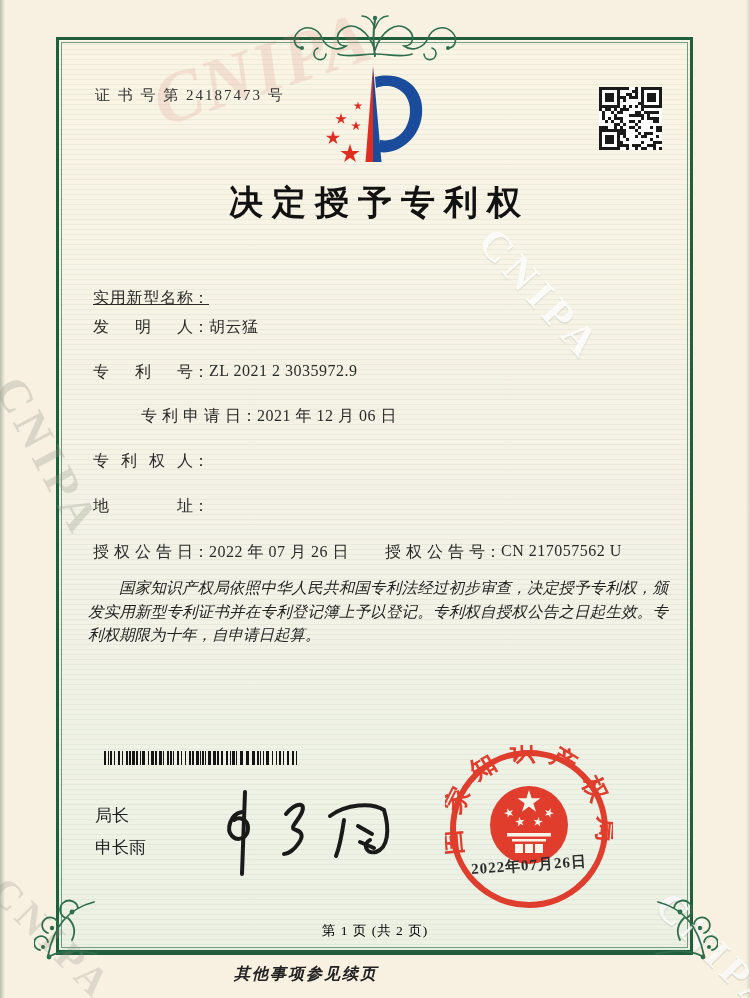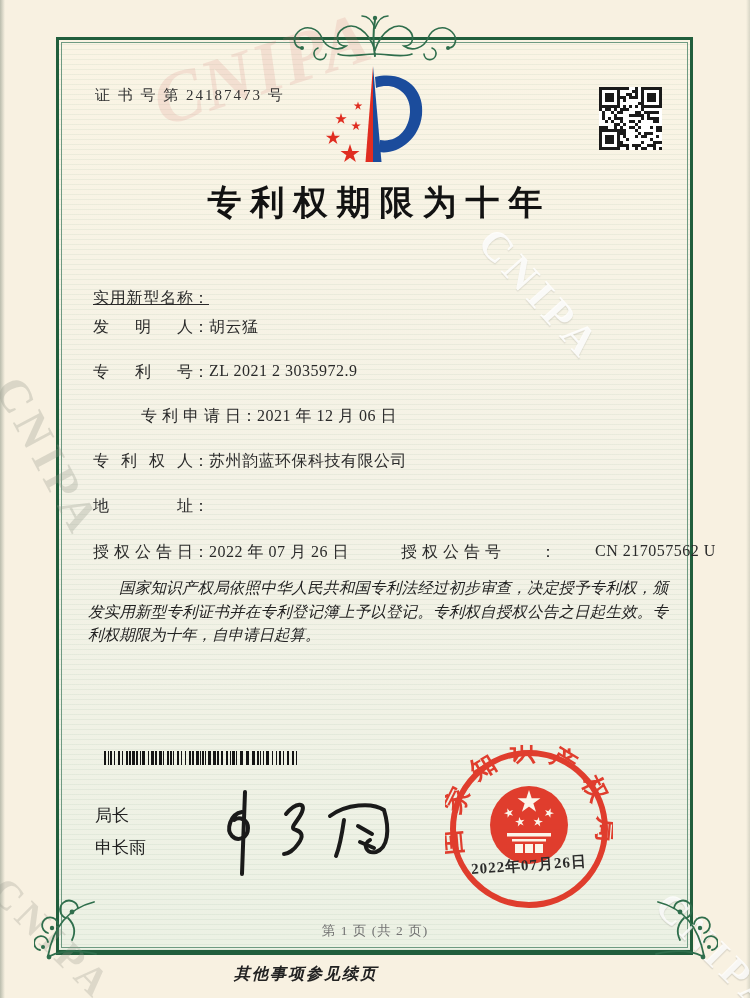--- a/index.html
+++ b/index.html
@@ -43,41 +43,41 @@
 
   
   .fields{position:absolute;left:93px;top:272px;width:580px;font-size:16px;}
   .frow{position:absolute;left:0;display:flex;align-items:flex-start;white-space:nowrap;}
   .frow .flabel{display:inline-block;width:100px;text-align:justify;text-align-last:justify;text-justify:inter-character;}
   .frow .fcolon{display:inline-block;width:16px;}
   .r0{top:16px;text-decoration:underline;} .r1{top:45px;} .r2{top:90px;} .r3{top:134px;margin-left:48px;} .r4{top:179px;} .r5{top:224px;} .r6{top:270px;}
   .fvalue{letter-spacing:.5px;}
   .fvalue-addr{white-space:normal;width:404px;line-height:21px;letter-spacing:.5px;}
   .r6 .fvalue-1{display:inline-block;width:176px;}
-  .r6 .pair2{display:inline-flex;margin-left:16px;gap:39px;}
+  .r6 .pair2{display:inline-flex;}
 
   
   .paras{position:absolute;left:88px;top:576px;width:580px;font-size:15.5px;line-height:23.5px;
     font-style:italic;color:#222;}
   .paras p{margin:0;text-indent:2em;text-align:justify;}
 
   
   .barcode{position:absolute;left:104px;top:751px;width:196px;height:14px;display:flex;align-items:stretch;}
   .barcode i{display:block;height:100%;}
 
   
   .sig-title{position:absolute;left:95px;top:804px;font-size:17px;color:#222;}
   .sig-name{position:absolute;left:95px;top:836px;font-size:17px;color:#222;}
   .sig-script{position:absolute;left:212px;top:786px;}
 
   
   .seal{position:absolute;left:445px;top:745px;width:168px;height:168px;opacity:.93;}
 
   
-  .page-info{position:absolute;left:0;top:922px;width:750px;text-align:center;font-size:13.5px;color:#737373;letter-spacing:1px;}
+  .page-info{position:absolute;left:0;top:922px;width:750px;text-align:center;font-size:13.5px;color:#000000;letter-spacing:1px;}
   .foot-note{position:absolute;left:0;top:964px;width:612px;text-align:center;font-size:16px;font-style:italic;font-weight:600;color:#222;letter-spacing:2px;}
 
   
   .orn-top{position:absolute;left:288px;top:10px;}
   .orn-bl{position:absolute;left:34px;top:898px;}
   .orn-br{position:absolute;left:654px;top:898px;transform:scaleX(-1);}
 </style>
 </head>
 <body>
 
@@ -601,21 +601,21 @@
     <i></i>
     <i class="on"></i>
     <i class="on"></i>
     <i></i>
     <i></i>
     <i class="on"></i>
     <i></i>
     <i class="on"></i>
   </div>
 
-<div class="title">专利权期限为十年</div>
+<div class="title">决定授予专利权</div>
 
 <div class="fields">
   <div class="frow r0">
     <span class="flabel">实用新型名称</span>
       <span class="fcolon">：</span>
   </div>
   <div class="frow r1">
     <span class="flabel">发明人</span>
       <span class="fcolon">：</span>
       <span class="fvalue">胡云猛</span>
@@ -626,21 +626,20 @@
       <span class="fvalue">ZL 2021 2 3035972.9</span>
   </div>
   <div class="frow r3">
     <span class="flabel">专利申请日</span>
       <span class="fcolon">：</span>
       <span class="fvalue">2021 年 12 月 06 日</span>
   </div>
   <div class="frow r4">
     <span class="flabel">专利权人</span>
       <span class="fcolon">：</span>
-      <span class="fvalue">苏州韵蓝环保科技有限公司</span>
   </div>
   <div class="frow r5">
     <span class="flabel">地址</span>
       <span class="fcolon">：</span>
   </div>
   <div class="frow r6">
     <span class="flabel">授权公告日</span>
       <span class="fcolon">：</span>
       <span class="fvalue fvalue-1">2022 年 07 月 26 日</span>
     <span class="pair2">

